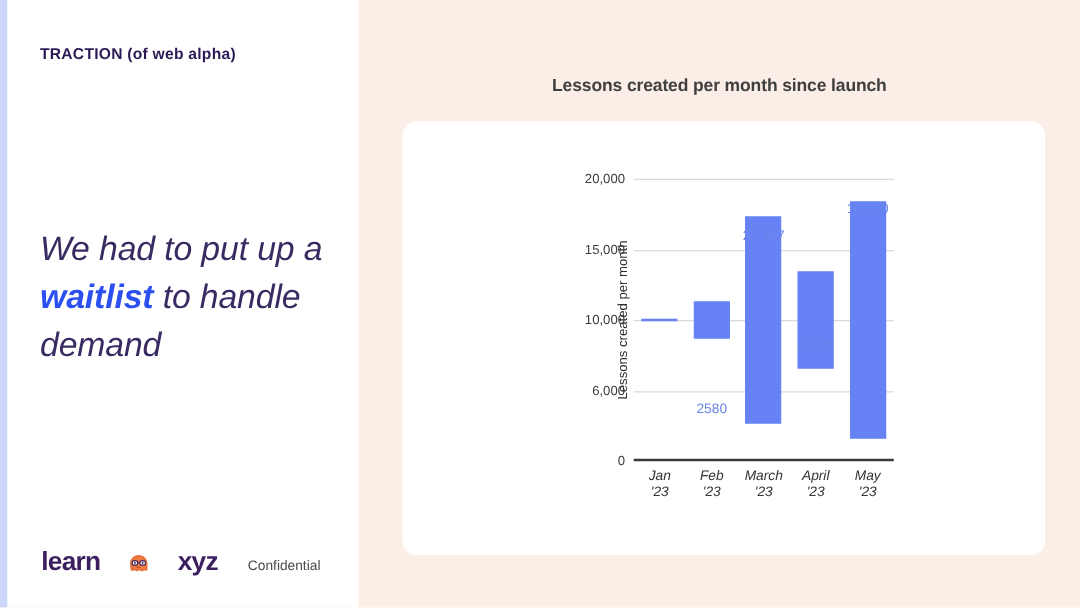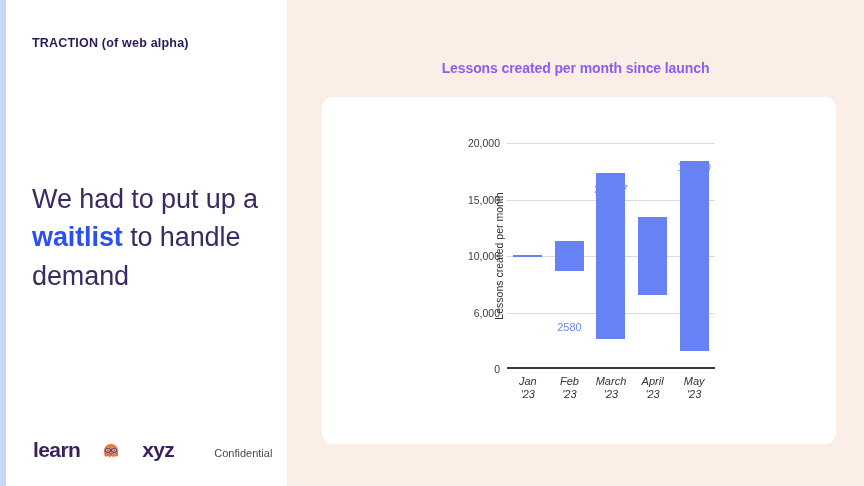--- a/index.html
+++ b/index.html
@@ -35,20 +35,21 @@
     white-space:nowrap;
   }
   .headline {
     position:absolute; left:26px; top:180px;
     width:246px;
     font-size:27px;
     font-weight:300;
     line-height:1.42;
     color:#3a2a62;
     letter-spacing:-0.1px;
+    font-style:italic;
   }
   .headline .hl-accent {
     font-weight:bold;
     color:#2b50ef;
   }
   
   .logo-lockup {
     position:absolute; left:27px; top:438px;
     display:flex; align-items:center; gap:20px;
   }
@@ -56,34 +57,34 @@
     font-size:21px; font-weight:bold;
     color:#3b1f5e; letter-spacing:-0.6px;
   }
   .logo-mark {
     width:22px; height:22px;
     display:inline-block;
     position:relative; top:1px;
   }
   .logo-confidential {
     font-size:11px; font-weight:normal;
-    color:#4a4a4a; margin-left:20px;
+    color:#4a4a4a; margin-left:4px;
     position:relative; top:3px;
   }
   
   .right-region {
     position:absolute; left:287px; top:0;
     width:577px; height:486px;
     background:#fbeee6;
   }
   .chart-title {
     position:absolute; left:0; top:60px;
     width:577px; text-align:center;
     font-size:14px; font-weight:bold;
-    color:#8b5cf6;
+    color:#404040;
     letter-spacing:-0.1px;
   }
   
   .chart-card {
     position:absolute; left:35px; top:97px;
     width:514px; height:347px;
     background:#ffffff;
     border-radius:11px;
   }
   

